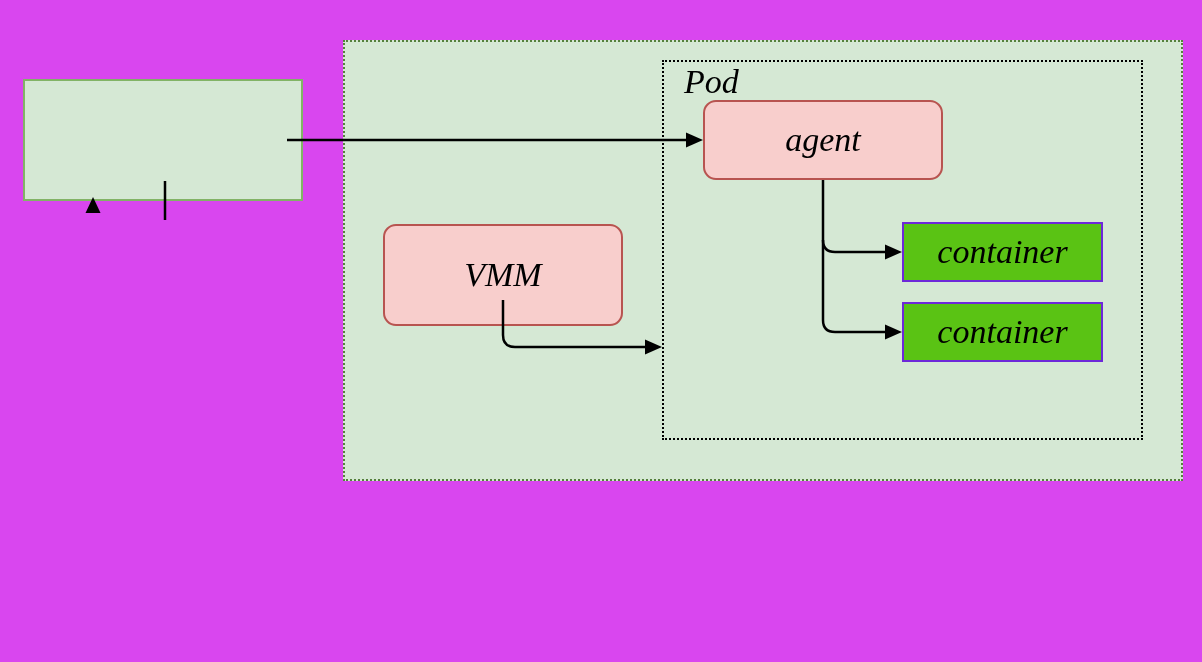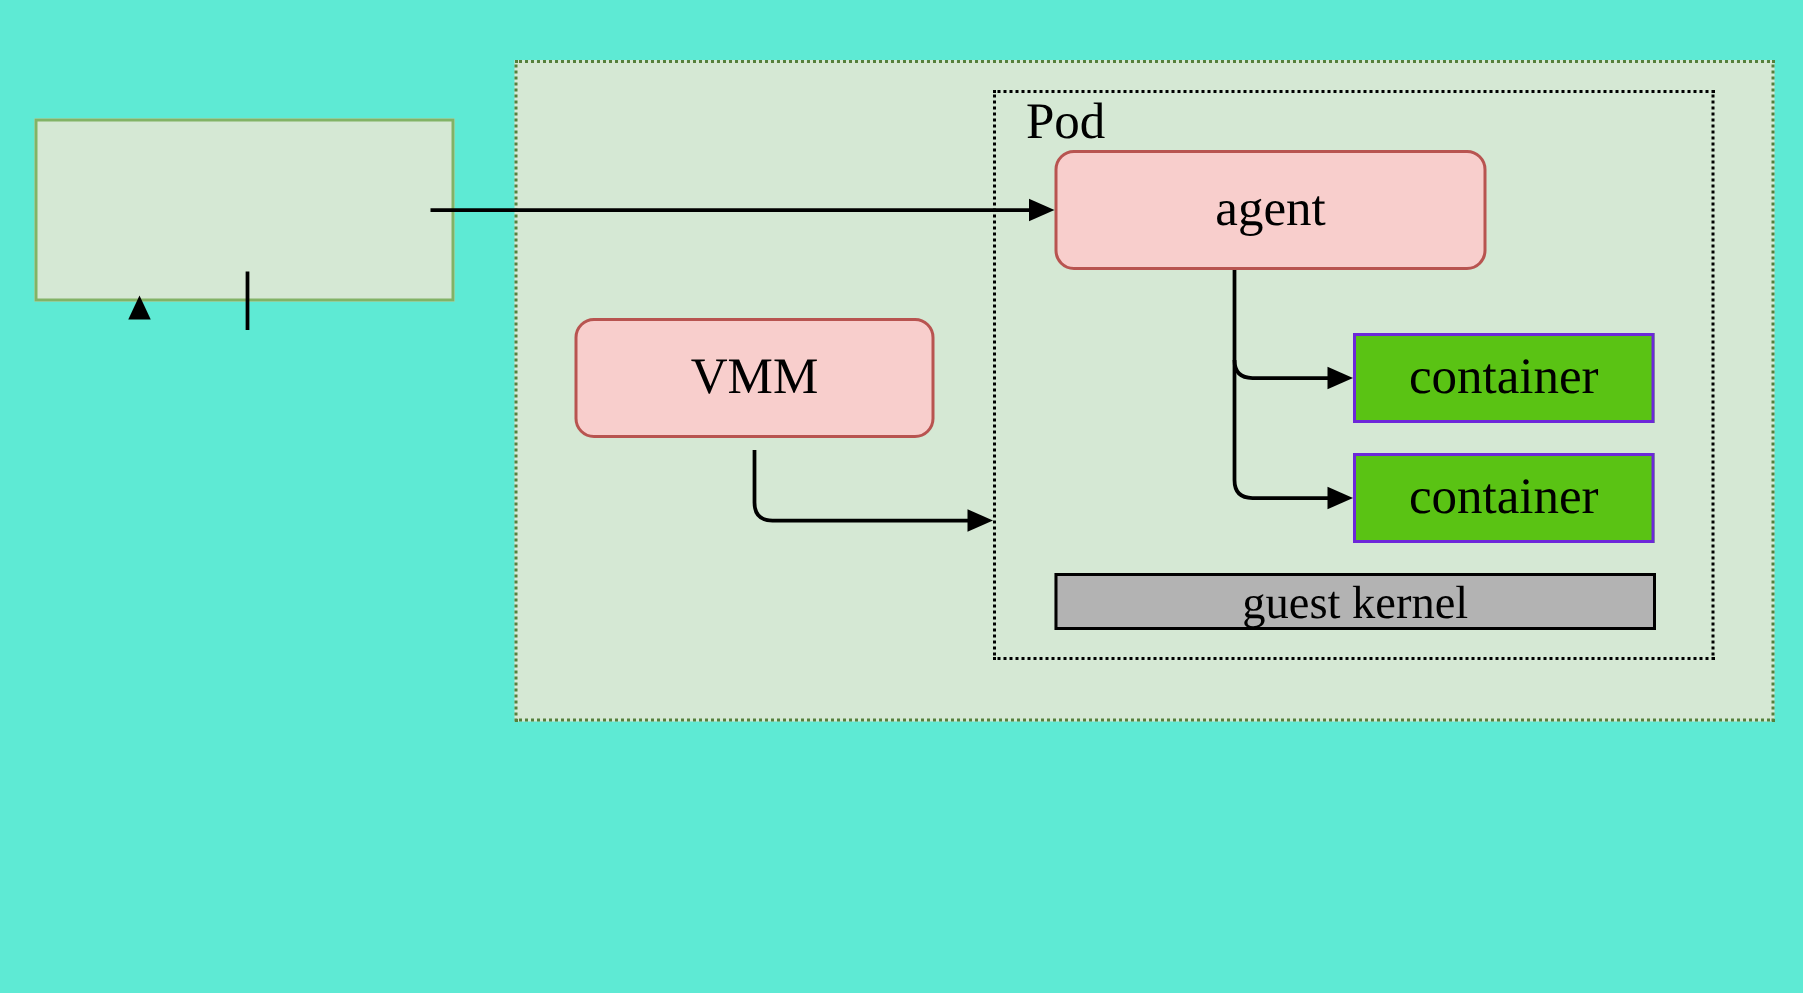--- a/index.html
+++ b/index.html
@@ -4,24 +4,25 @@
 <style>
   html, body {
     margin: 0;
     padding: 0;
     background: #000000;
   }
   .canvas {
     position: relative;
     width: 1202px;
     height: 662px;
-    background: #5eead4;
+    background: #d946ef;
     overflow: hidden;
     font-family: "Liberation Serif", "DejaVu Serif", serif;
     color: #000000;
+    font-style: italic;
   }
   .abs { position: absolute; box-sizing: border-box; }
 
   .group-host {
     left: 23px; top: 79px; width: 280px; height: 122px;
     background: #d5e8d4;
     border: 2px solid #82b366;
   }
   .group-vm {
     left: 343px; top: 40px; width: 840px; height: 441px;
@@ -49,22 +50,22 @@
     font-size: 34px;
     line-height: 1;
     white-space: nowrap;
   }
   .node-rounded {
     background: #f8cecc;
     border: 2px solid #b85450;
     border-radius: 13px;
   }
   .node-runtime { left: 44px;  top: 100px; width: 243px; height: 81px; }
-  .node-agent   { left: 703px; top: 100px; width: 288px; height: 80px; }
-  .node-vmm     { left: 383px; top: 212px; width: 240px; height: 80px; }
+  .node-agent   { left: 703px; top: 100px; width: 240px; height: 80px; }
+  .node-vmm     { left: 383px; top: 224px; width: 240px; height: 102px; }
 
   .node-container {
     background: #5ac314;
     border: 2px solid #6d28d9;
   }
   .node-container1 { left: 902px; top: 222px; width: 201px; height: 60px; }
   .node-container2 { left: 902px; top: 302px; width: 201px; height: 60px; }
 
   .node-kernel {
     left: 703px; top: 382px; width: 401px; height: 38px;
@@ -113,23 +114,20 @@
   </div>
 
   <div class="abs node node-container node-container1">
     <span>container</span>
   </div>
 
   <div class="abs node node-container node-container2">
     <span>container</span>
   </div>
 
-  <div class="abs node node-kernel">
-    <span>guest kernel</span>
-  </div>
 
   <svg class="connectors" viewBox="0 0 1202 662" xmlns="http://www.w3.org/2000/svg">
 
     <path class="line" d="M287,140 L688,140"></path>
     <path class="head" d="M703,140 L686,132.5 L686,147.5 Z"></path>
 
     <path class="line" d="M165,181 L165,220"></path>
 
     <path class="head" d="M93,197 L85.5,213 L100.5,213 Z"></path>
 

